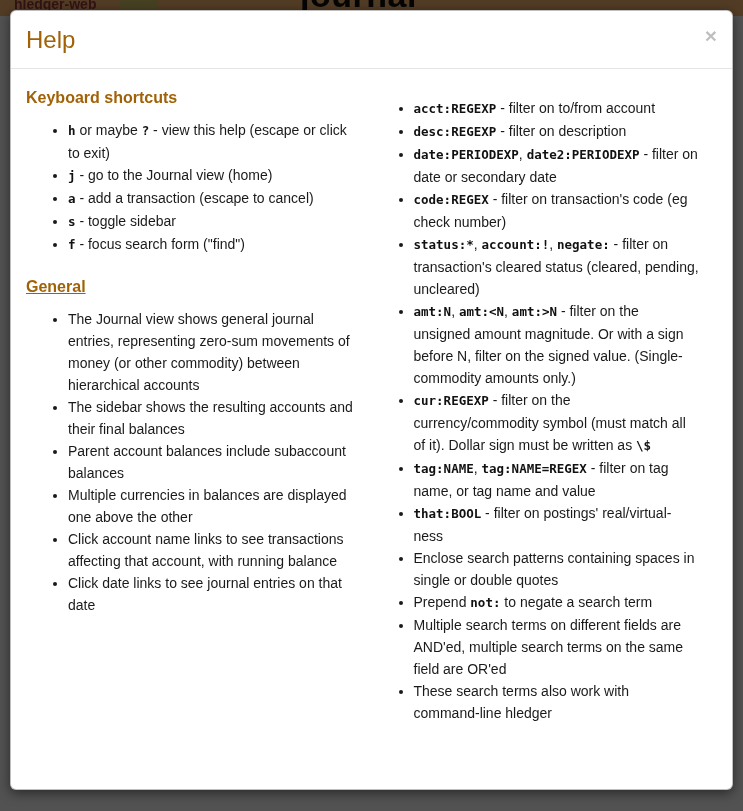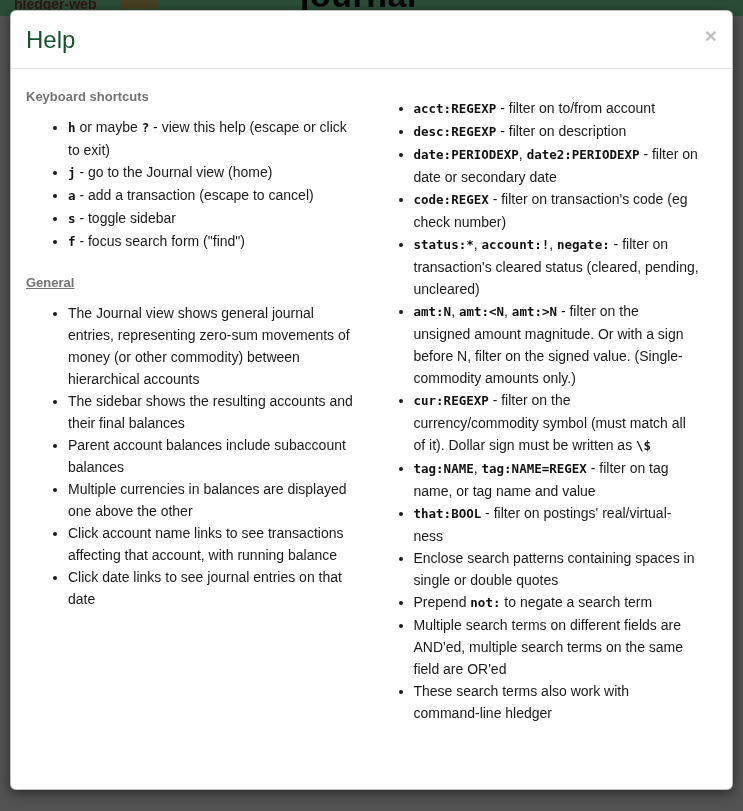--- a/index.html
+++ b/index.html
@@ -1,45 +1,45 @@
 <!DOCTYPE html>
 <html><head>
 <meta charset="utf-8">
 <style>
   * { margin:0; padding:0; box-sizing:border-box; }
   html,body { width:743px; height:811px; overflow:hidden;
     font-family:"Liberation Sans", sans-serif; background:#fff; }
 
   
   .backdrop-page { position:absolute; top:0; left:0; width:743px; height:16px;
-    background:#86efac; overflow:hidden; z-index:1; }
+    background:#fdba74; overflow:hidden; z-index:1; }
   .brand { position:absolute; left:14px; top:-4px; font-size:14px; font-weight:bold;
     color:#9d3b3b; cursor:pointer; }
   .backdrop-highlight { position:absolute; left:120px; top:0; width:38px; height:9px;
     background:#ddc96f; border-radius:2px; }
   .page-heading { position:absolute; left:300px; top:-24px; font-size:34px;
     font-weight:bold; color:#111; letter-spacing:.5px; }
 
   .overlay { position:absolute; inset:0; background:rgba(0,0,0,0.68); z-index:2; }
 
   
   .modal { position:absolute; z-index:3; left:10px; top:10px; width:723px; height:780px;
     background:#fff; border:1px solid rgba(0,0,0,.25); border-radius:6px;
     box-shadow:0 3px 12px rgba(0,0,0,.5); color:#333; }
   .modal-header { position:relative; padding:15px 15px 13px 15px;
     border-bottom:1px solid #e5e5e5; }
-  .modal-title { font-size:24px; font-weight:500; color:#14532d; line-height:1.2; }
+  .modal-title { font-size:24px; font-weight:500; color:#a16207; line-height:1.2; }
   .close-btn { position:absolute; top:14px; right:15px; background:none; border:none;
     font-size:21px; font-weight:bold; color:#000; opacity:.25; cursor:pointer;
     line-height:1; font-family:"Liberation Sans", sans-serif; }
 
   .modal-body { display:flex; padding:16px 15px 15px 15px; }
   .col { flex:1 1 50%; min-width:0; padding-right:6px; }
 
-  .col h3 { font-size:13px; font-weight:bold; color:#737373; margin:4px 0 12px 0; }
+  .col h3 { font-size:16px; font-weight:bold; color:#a16207; margin:4px 0 12px 0; }
   .col h3.spaced { margin-top:22px;text-decoration:underline; }
   .col ul { list-style:disc outside; padding-left:30px; margin:12px; }
   .col li { font-size:14px; line-height:22px; color:#1a1a1a; max-width:315px; }
   .col code { font-family:"DejaVu Sans Mono", monospace; font-weight:bold;
     font-size:12.5px; color:#111; }
 </style>
 </head>
 <body>
 
 <div class="backdrop-page">

